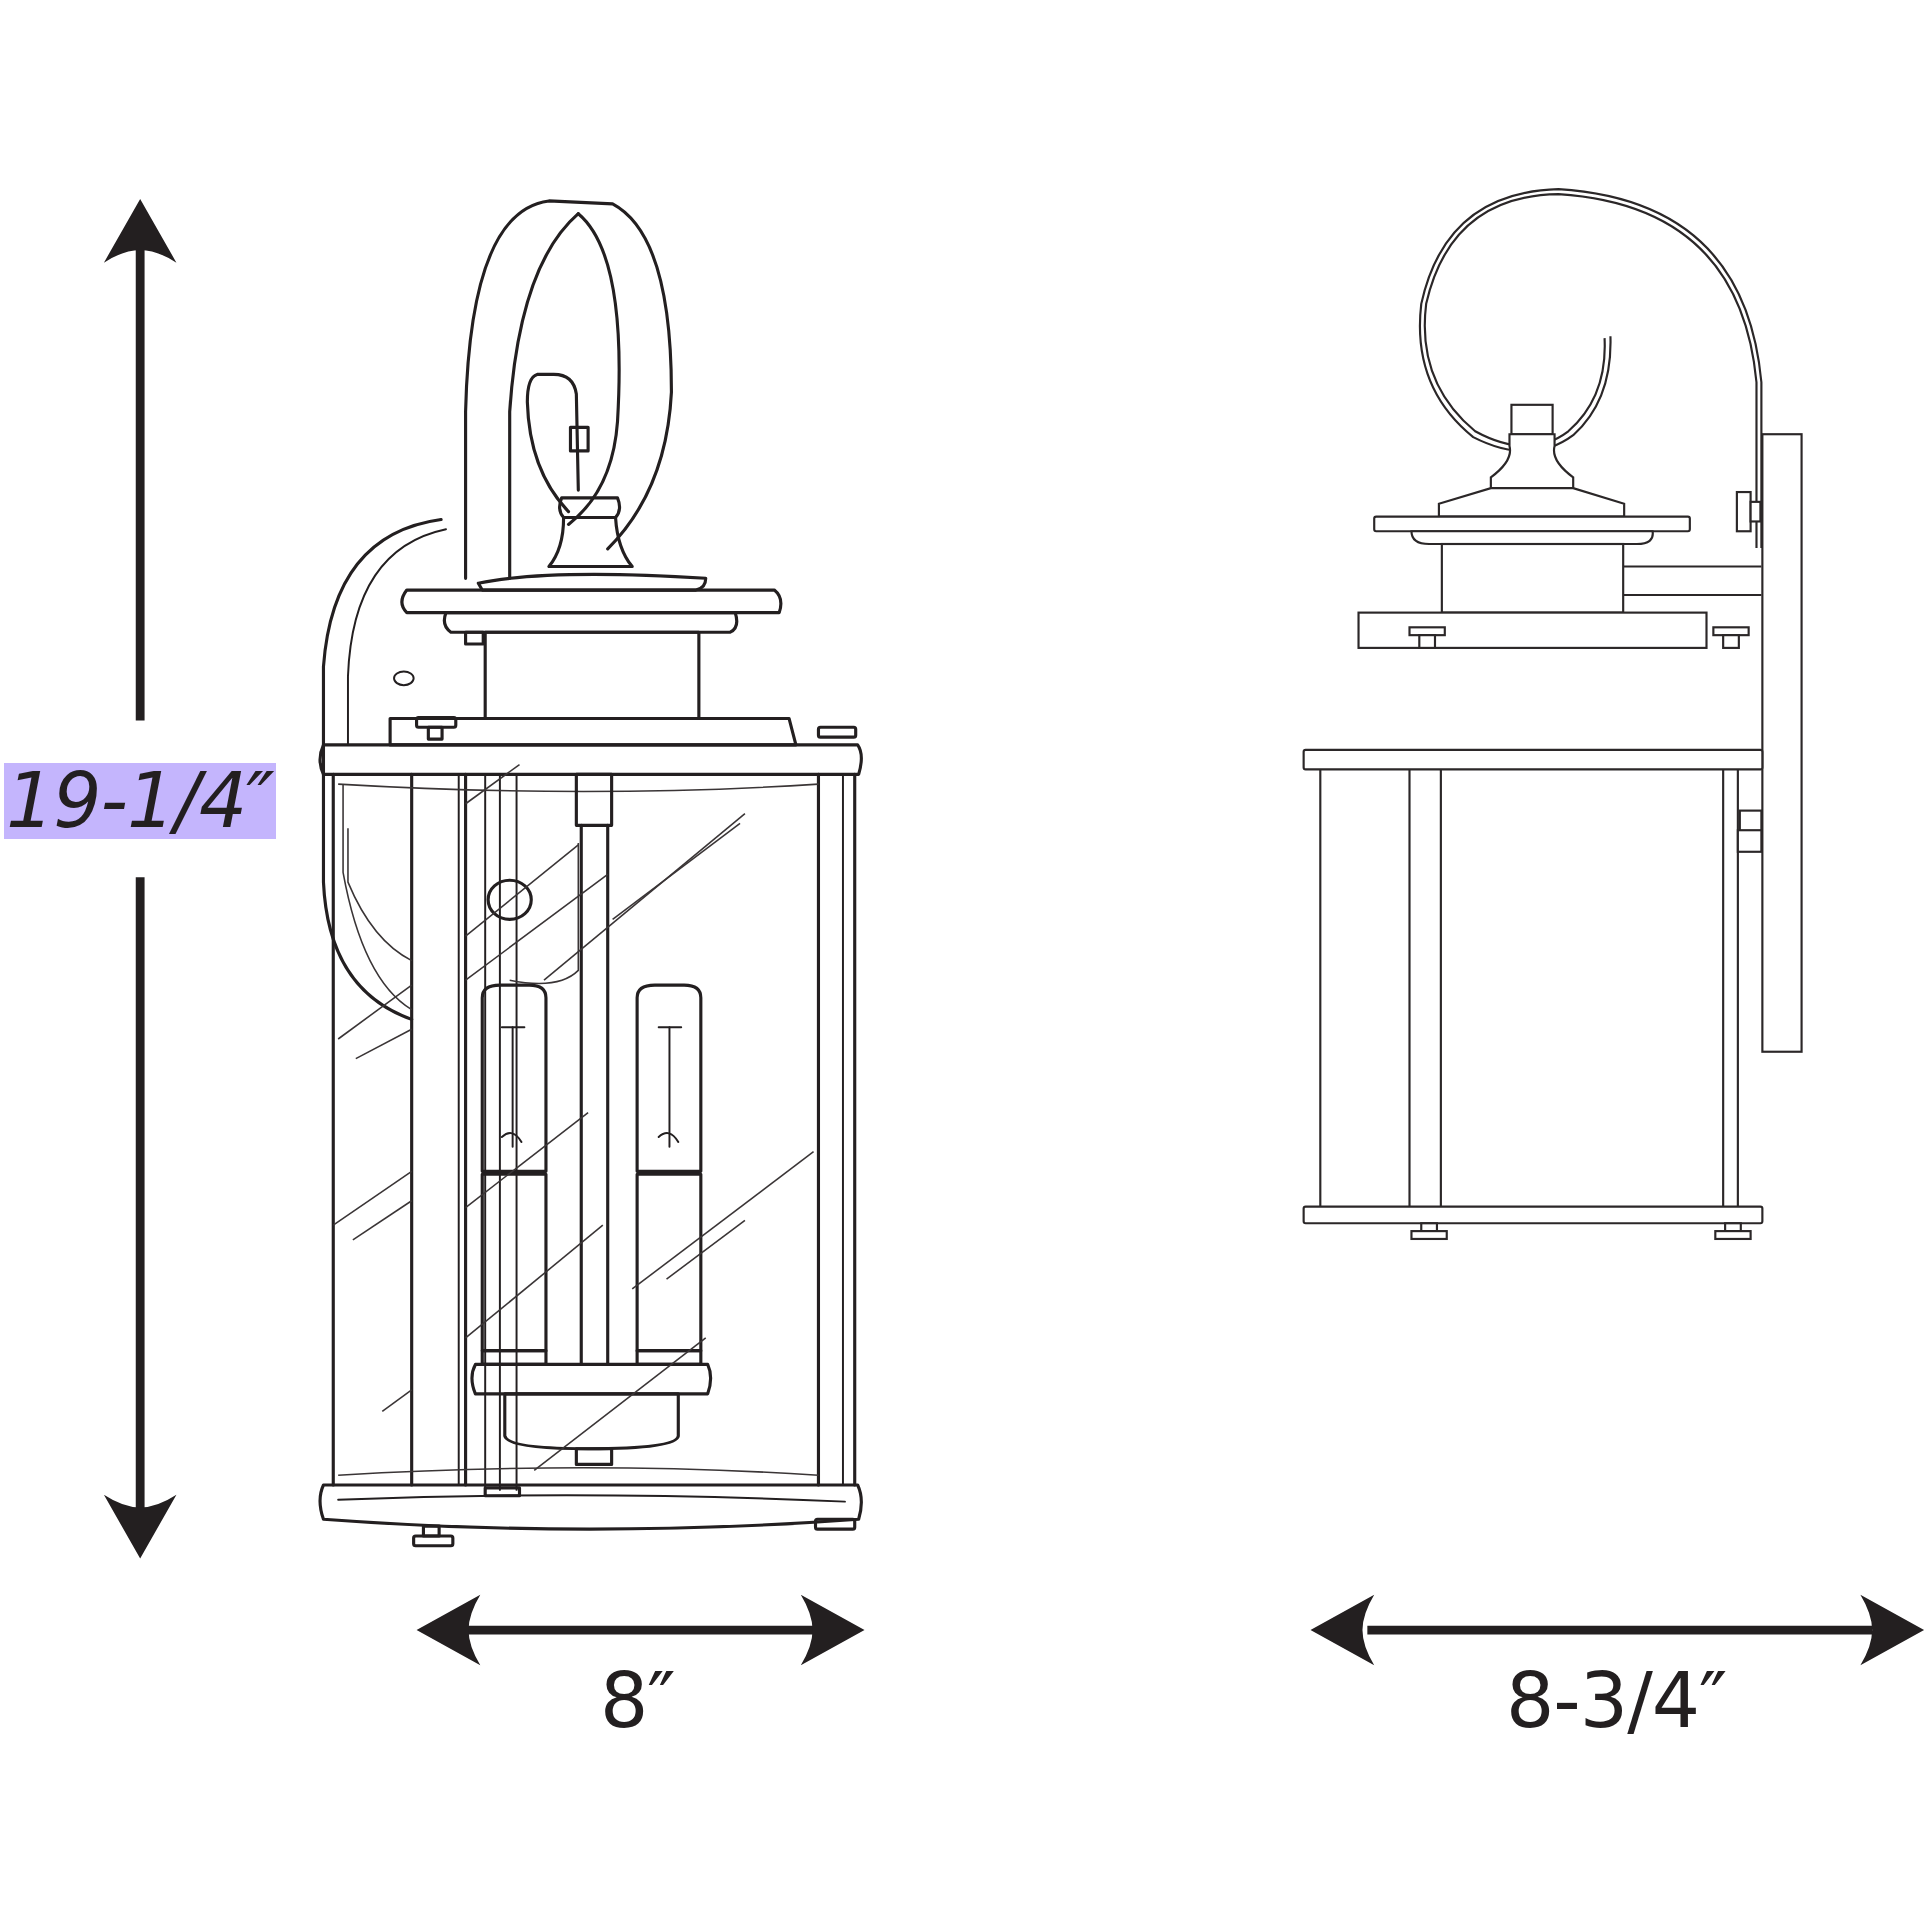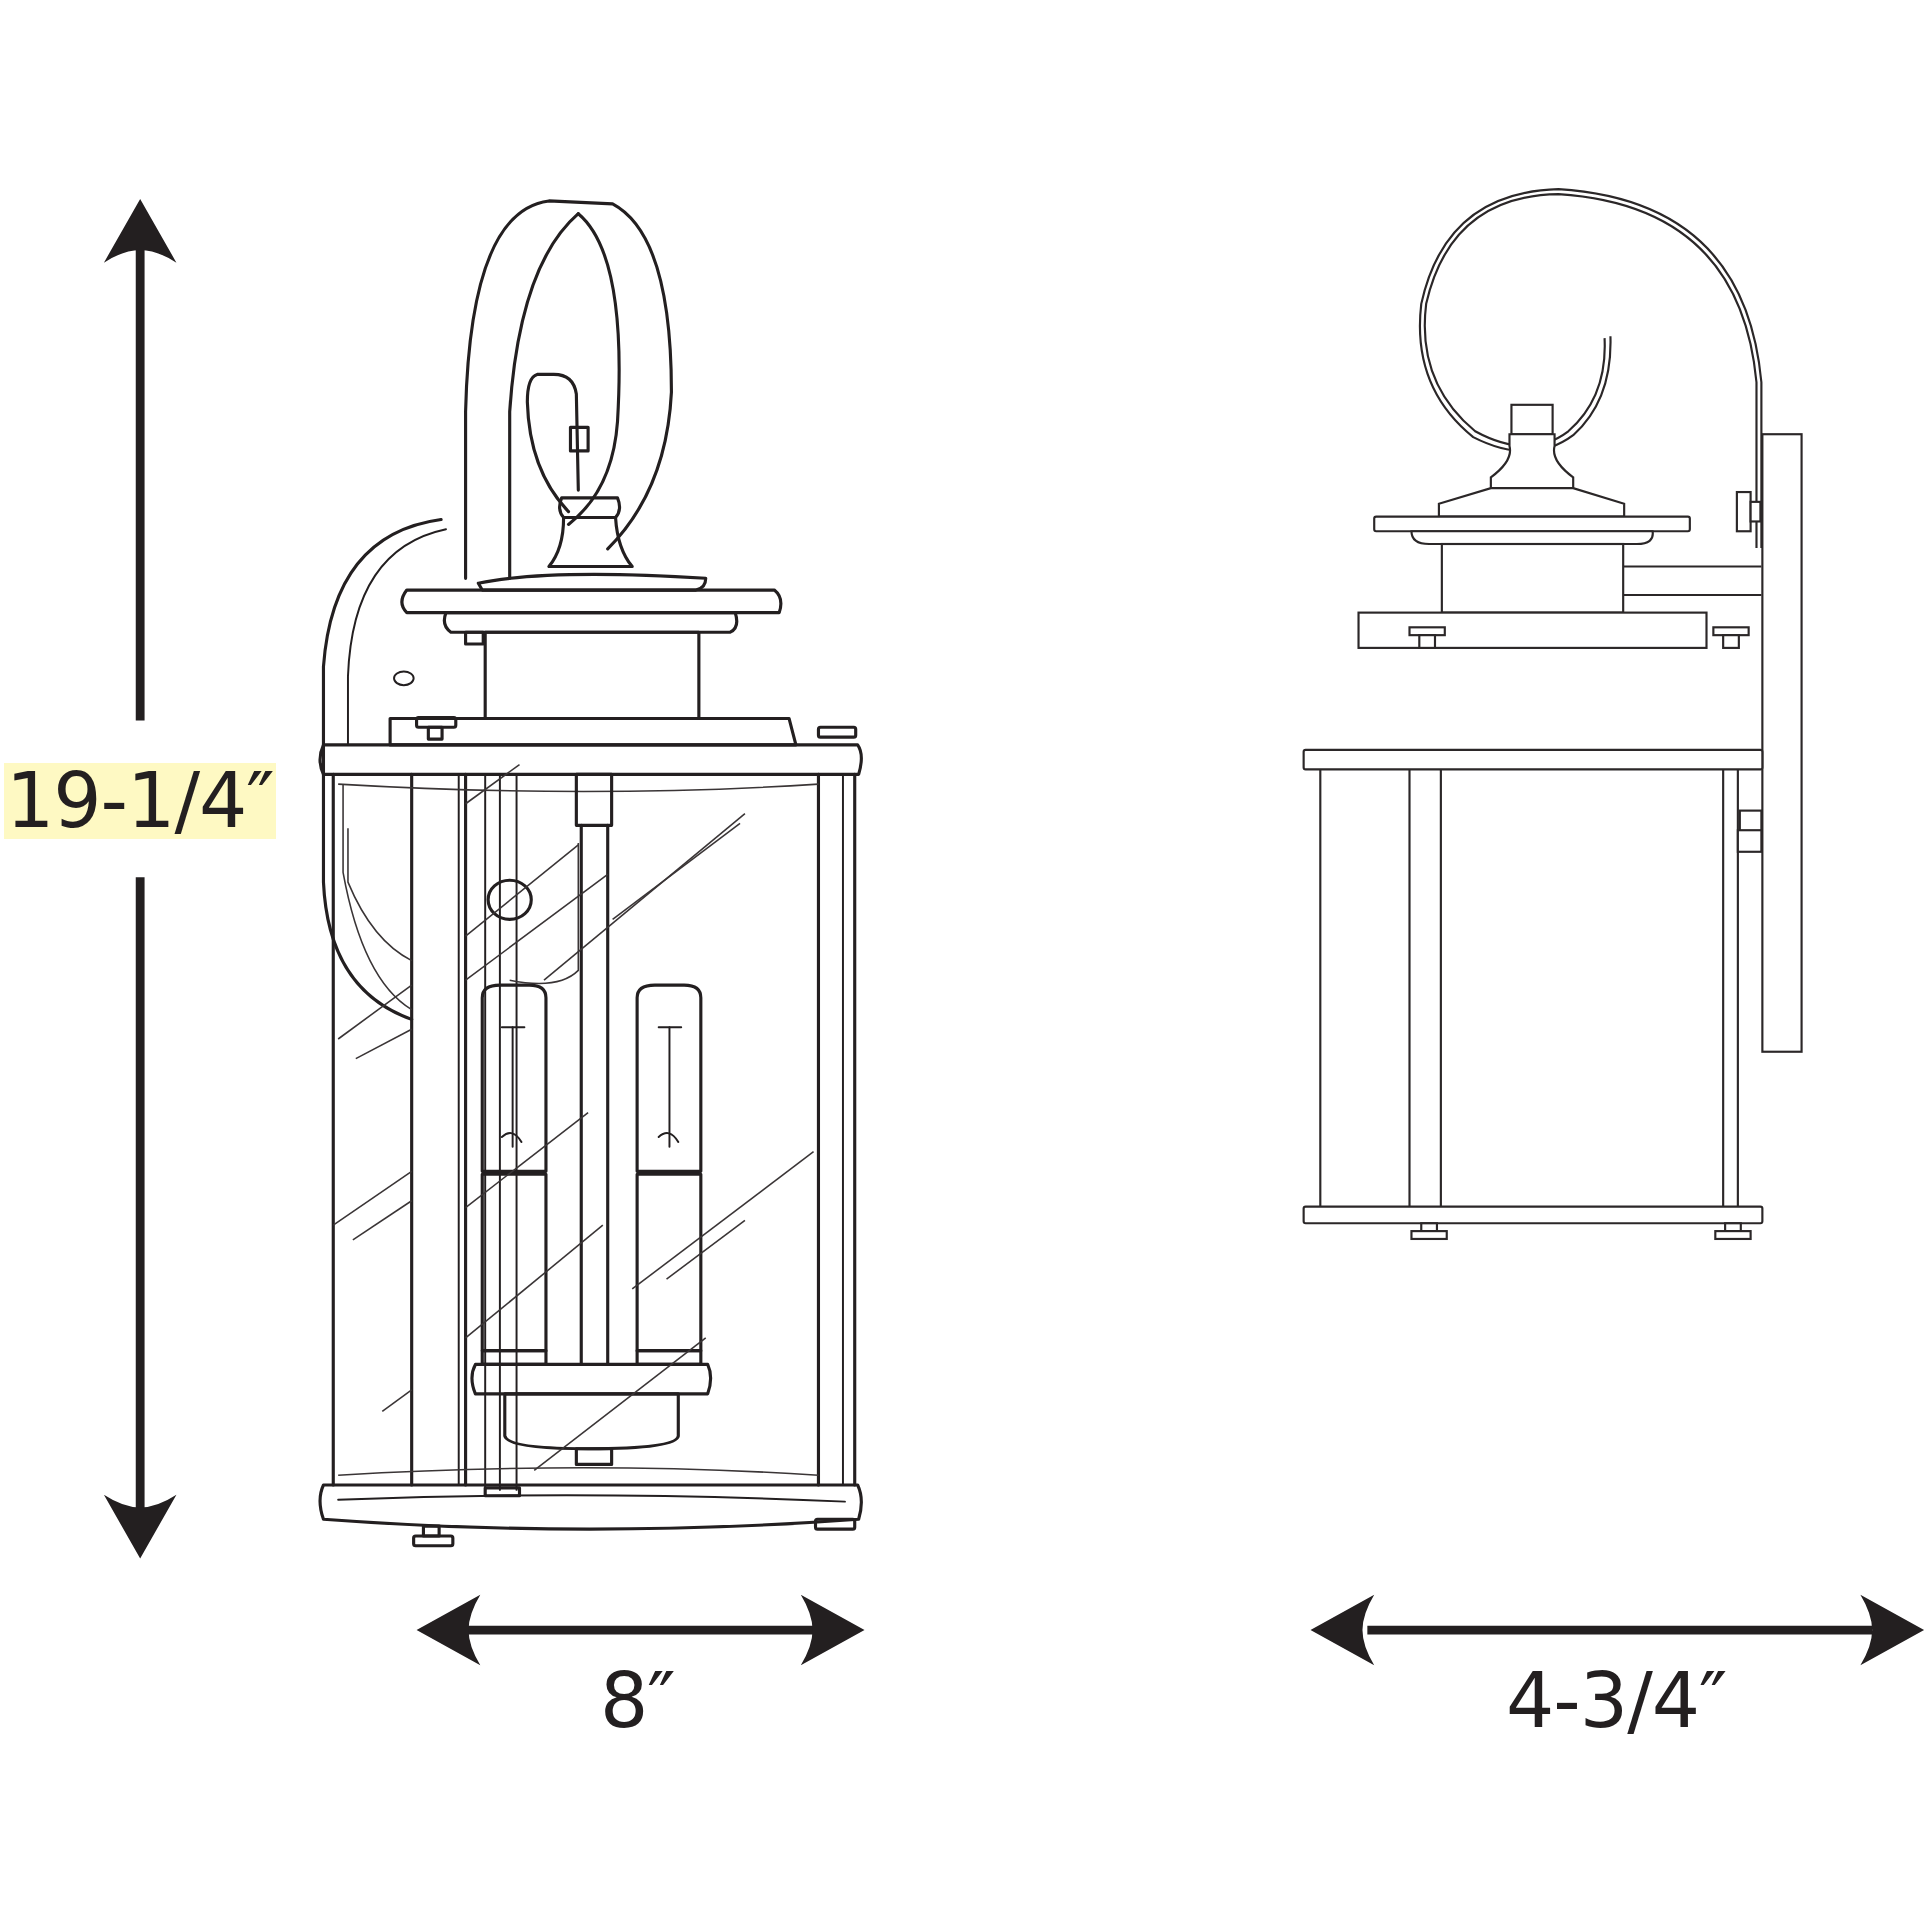--- a/index.html
+++ b/index.html
@@ -171,18 +171,18 @@
     <rect class="rl" x="1750" y="1256" width="36" height="8"></rect>
   </g>
 
   <g>
     <line class="dim" x1="1395" y1="1663" x2="1910" y2="1663"></line>
     <path class="head" d="M1337 1663 L1402 1627 Q1390 1647 1390 1663 Q1390 1679 1402 1699 Z"></path>
     <path class="head" d="M1963 1663 L1898 1627 Q1910 1647 1910 1663 Q1910 1679 1898 1699 Z"></path>
   </g>
 </svg>
 
-<div class="lbl" style="left:3.9px; top:763px; background:#fef9c3; padding:0 2px;">19-1/4″</div>
+<div class="lbl" style="left:3.9px; top:763px; background:#c4b5fd; padding:0 2px;font-style:italic;">19-1/4″</div>
 <div class="lbl" style="left:0; width:1284px; top:1663px; text-align:center; padding-left:0;">
   <span style="position:absolute; left:600px;">8″</span>
 </div>
-<div class="lbl" style="left:1506px; top:1663px;">4-3/4″</div>
+<div class="lbl" style="left:1506px; top:1663px;">8-3/4″</div>
 
 
 </body></html>

